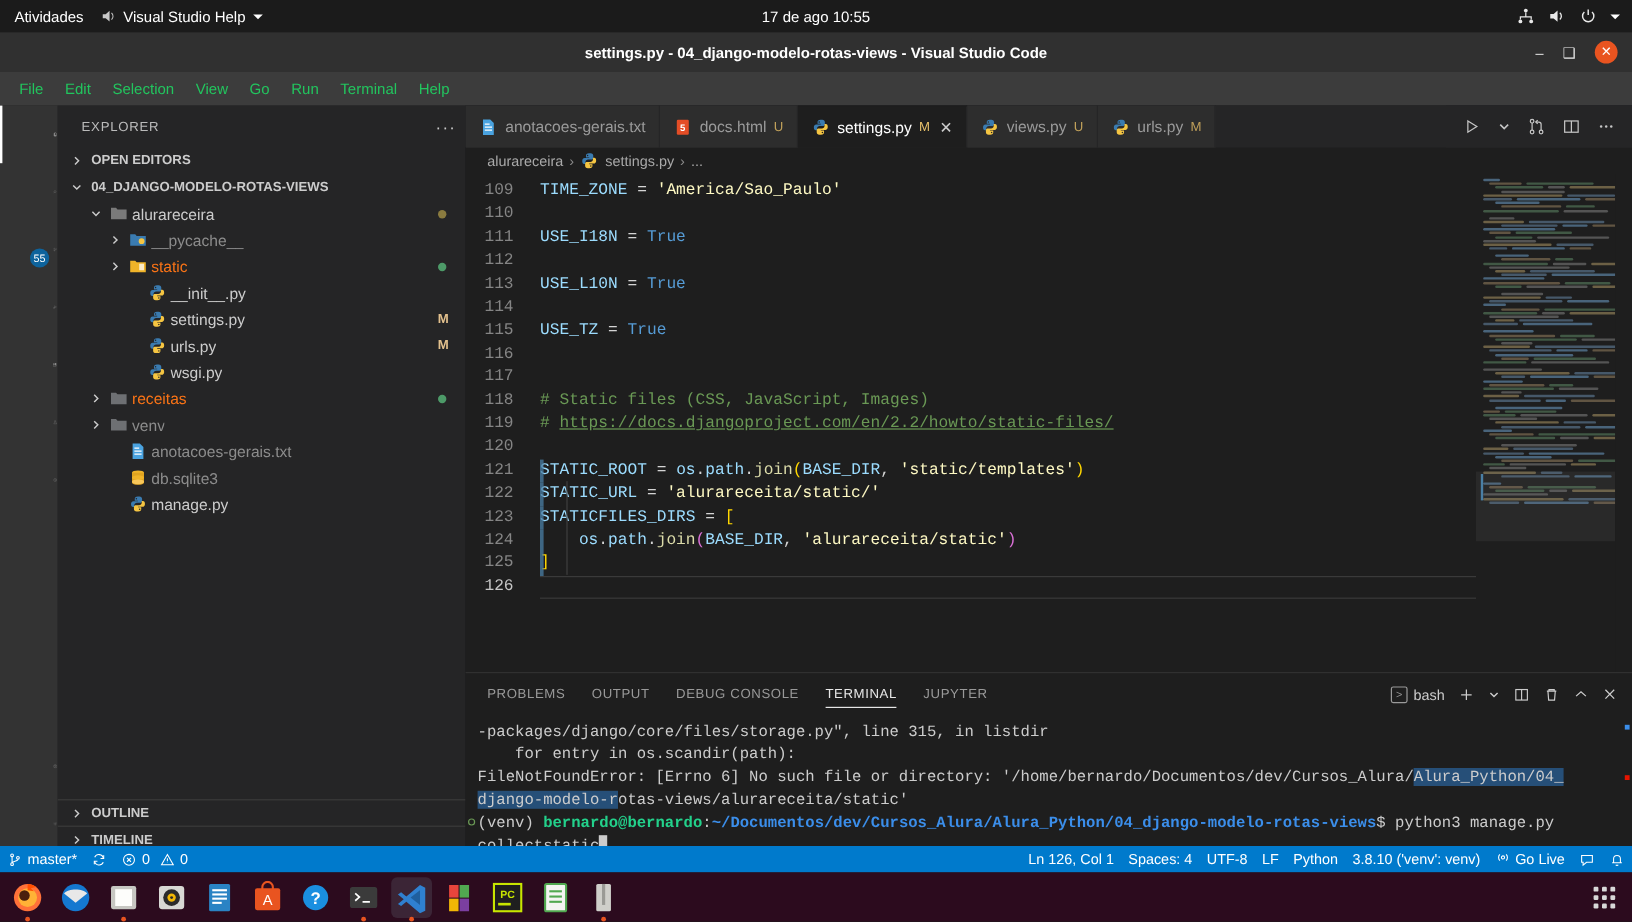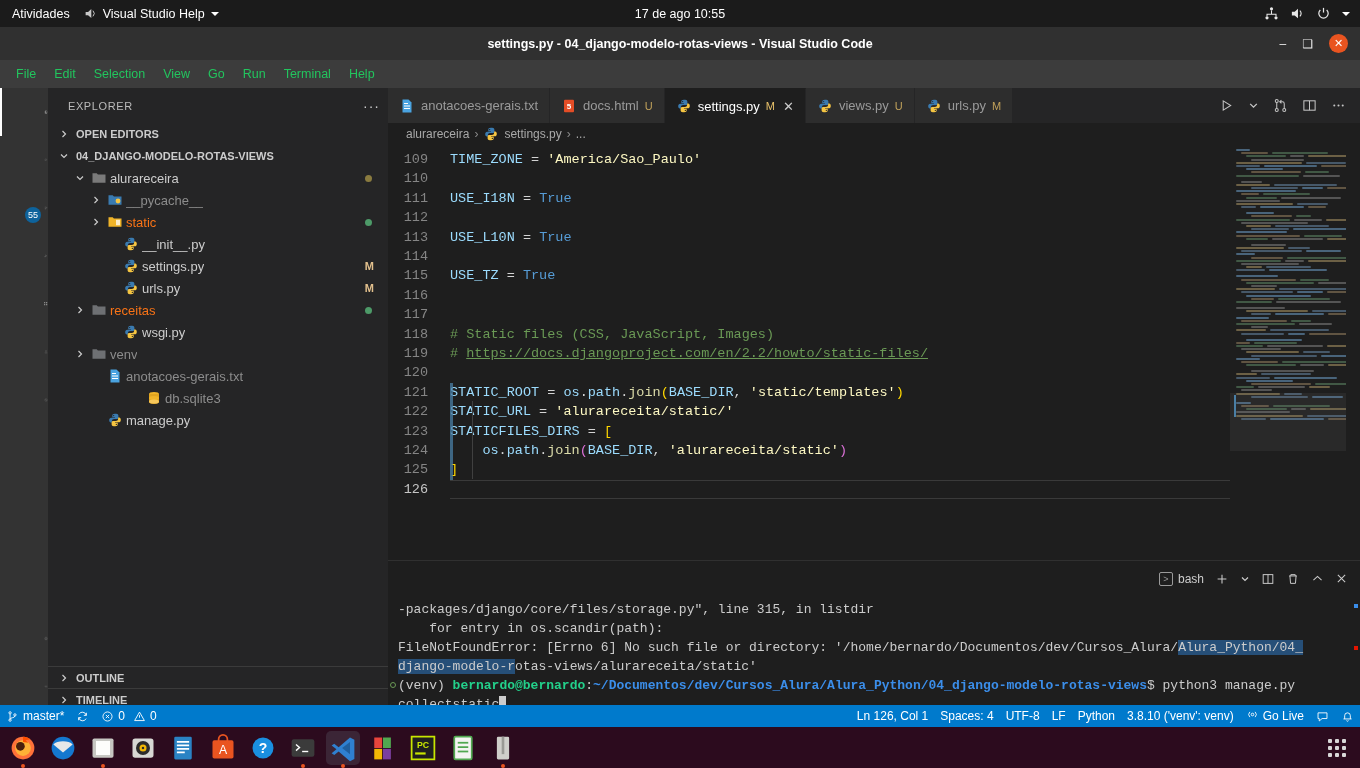--- a/index.html
+++ b/index.html
@@ -363,44 +363,44 @@
             <span class="chev"></span>
             <span class="ficon">
               <svg width="16" height="16" viewBox="0 0 16 16">
                 <path d="M7.9 1.8c-2 0-2.6.8-2.6 2v1.4h2.7v.5H4.2c-1.2 0-2 .9-2 2.4 0 1.5.5 2.5 1.7 2.5h1V9c0-1.2 1-2 2.2-2h2.6c1 0 1.7-.5 1.7-1.5V3.8c0-1.1-.8-2-2.2-2zM6.6 3c.4 0 .7.3.7.6 0 .4-.3.6-.7.6-.3 0-.6-.2-.6-.6 0-.3.3-.6.6-.6z" fill="#3a7bb0"></path>
                 <path d="M8.1 14.2c2 0 2.6-.8 2.6-2v-1.4H8V10.3h3.8c1.2 0 2-.9 2-2.4 0-1.5-.5-2.5-1.7-2.5h-1V7c0 1.2-1 2-2.2 2H6.3c-1 0-1.7.5-1.7 1.5v1.7c0 1.1.8 2 2.2 2zm1.3-1.2c-.4 0-.7-.3-.7-.6 0-.4.3-.6.7-.6.3 0 .6.2.6.6 0 .3-.3.6-.6.6z" fill="#f5c542"></path>
               </svg>
             </span>
             <span class="lbl">urls.py</span>
             <span class="mark" style="color: rgb(226, 192, 141);">M</span>
           </div>
+          <div class="row" style="padding-left: 56px;">
+            <span class="chev"></span>
+            <span class="ficon">
+              <svg width="16" height="16" viewBox="0 0 16 16">
+                <path d="M7.9 1.8c-2 0-2.6.8-2.6 2v1.4h2.7v.5H4.2c-1.2 0-2 .9-2 2.4 0 1.5.5 2.5 1.7 2.5h1V9c0-1.2 1-2 2.2-2h2.6c1 0 1.7-.5 1.7-1.5V3.8c0-1.1-.8-2-2.2-2zM6.6 3c.4 0 .7.3.7.6 0 .4-.3.6-.7.6-.3 0-.6-.2-.6-.6 0-.3.3-.6.6-.6z" fill="#3a7bb0"></path>
+                <path d="M8.1 14.2c2 0 2.6-.8 2.6-2v-1.4H8V10.3h3.8c1.2 0 2-.9 2-2.4 0-1.5-.5-2.5-1.7-2.5h-1V7c0 1.2-1 2-2.2 2H6.3c-1 0-1.7.5-1.7 1.5v1.7c0 1.1.8 2 2.2 2zm1.3-1.2c-.4 0-.7-.3-.7-.6 0-.4.3-.6.7-.6.3 0 .6.2.6.6 0 .3-.3.6-.6.6z" fill="#f5c542"></path>
+              </svg>
+            </span>
+            <span class="lbl">wsgi.py</span>
+          </div>
           <div class="row" style="padding-left: 24px;">
             <span class="chev">
               <svg width="10" height="10" viewBox="0 0 10 10" fill="none" stroke="#ccc" stroke-width="1.2">
                 <path d="M3.5 2L6.5 5 3.5 8"></path>
               </svg>
             </span>
             <span class="ficon">
               <svg width="16" height="16" viewBox="0 0 16 16">
                 <path d="M1.5 3.2h4.2l1.2 1.4h7.6v8.2H1.5z" fill="#6e7073"></path>
               </svg>
             </span>
             <span class="lbl green">receitas</span>
             <span class="dot" style="background: rgb(77, 154, 104);"></span>
           </div>
-          <div class="row" style="padding-left: 56px;">
-            <span class="chev"></span>
-            <span class="ficon">
-              <svg width="16" height="16" viewBox="0 0 16 16">
-                <path d="M7.9 1.8c-2 0-2.6.8-2.6 2v1.4h2.7v.5H4.2c-1.2 0-2 .9-2 2.4 0 1.5.5 2.5 1.7 2.5h1V9c0-1.2 1-2 2.2-2h2.6c1 0 1.7-.5 1.7-1.5V3.8c0-1.1-.8-2-2.2-2zM6.6 3c.4 0 .7.3.7.6 0 .4-.3.6-.7.6-.3 0-.6-.2-.6-.6 0-.3.3-.6.6-.6z" fill="#3a7bb0"></path>
-                <path d="M8.1 14.2c2 0 2.6-.8 2.6-2v-1.4H8V10.3h3.8c1.2 0 2-.9 2-2.4 0-1.5-.5-2.5-1.7-2.5h-1V7c0 1.2-1 2-2.2 2H6.3c-1 0-1.7.5-1.7 1.5v1.7c0 1.1.8 2 2.2 2zm1.3-1.2c-.4 0-.7-.3-.7-.6 0-.4.3-.6.7-.6.3 0 .6.2.6.6 0 .3-.3.6-.6.6z" fill="#f5c542"></path>
-              </svg>
-            </span>
-            <span class="lbl">wsgi.py</span>
-          </div>
           <div class="row" style="padding-left: 24px;">
             <span class="chev">
               <svg width="10" height="10" viewBox="0 0 10 10" fill="none" stroke="#ccc" stroke-width="1.2">
                 <path d="M3.5 2L6.5 5 3.5 8"></path>
               </svg>
             </span>
             <span class="ficon">
               <svg width="16" height="16" viewBox="0 0 16 16">
                 <path d="M1.5 3.2h4.2l1.2 1.4h7.6v8.2H1.5z" fill="#6e7073"></path>
               </svg>
@@ -410,21 +410,21 @@
           <div class="row" style="padding-left: 40px;">
             <span class="chev"></span>
             <span class="ficon">
               <svg width="16" height="16" viewBox="0 0 16 16">
                 <path d="M3.5 1.5h6l3 3v10h-9z" fill="#4aa3e0"></path>
                 <path d="M5 5.5h4M5 8h6M5 10.5h6" stroke="#fff" stroke-width="1"></path>
               </svg>
             </span>
             <span class="lbl dimmed">anotacoes-gerais.txt</span>
           </div>
-          <div class="row" style="padding-left: 40px; margin-left: 39px;">
+          <div class="row" style="padding-left: 40px;">
             <span class="chev"></span>
             <span class="ficon">
               <svg width="16" height="16" viewBox="0 0 16 16">
                 <ellipse cx="8" cy="4" rx="5" ry="2" fill="#f0b429"></ellipse>
                 <path d="M3 4v8c0 1.1 2.2 2 5 2s5-.9 5-2V4" fill="#e0a420"></path>
                 <ellipse cx="8" cy="8" rx="5" ry="2" fill="#f0b429"></ellipse>
                 <ellipse cx="8" cy="11.5" rx="5" ry="2" fill="#f7c75b"></ellipse>
               </svg>
             </span>
             <span class="lbl dimmed">db.sqlite3</span>
@@ -730,20 +730,27 @@
             <div class="mmline" style="left: 40px; top: 272.8px; width: 54px; background: rgb(90, 127, 160); opacity: 0.72;"></div>
             <div class="mmline" style="left: 98px; top: 272.8px; width: 28px; background: rgb(122, 106, 80); opacity: 0.72;"></div>
             <div id="mm-viewport" style="top: 248px; height: 58px;"></div>
             <div style="position: absolute; left: 4px; width: 2px; top: 250px; height: 22px; background: rgb(74, 127, 165);"></div>
           </div>
         <div id="edscroll"></div>
       </div>
 
       <div id="panel">
         <div id="panel-head">
+          <div id="ptabs" style="display:flex; gap:22px;">
+              <div class="ptab">PROBLEMS</div>
+              <div class="ptab">OUTPUT</div>
+              <div class="ptab">DEBUG CONSOLE</div>
+              <div class="ptab active">TERMINAL</div>
+              <div class="ptab">JUPYTER</div>
+            </div>
           <div id="panel-actions">
             <span id="term-select">
               <span class="tbox">&gt;</span>
               <span>bash</span>
             </span>
             <svg width="14" height="14" viewBox="0 0 16 16" fill="none" stroke="#ccc" stroke-width="1.2">
                 <path d="M8 3v10M3 8h10"></path>
               </svg>
             <svg width="10" height="10" viewBox="0 0 10 10" fill="none" stroke="#ccc" stroke-width="1.2">
                 <path d="M2 3.5L5 6.5 8 3.5"></path>

